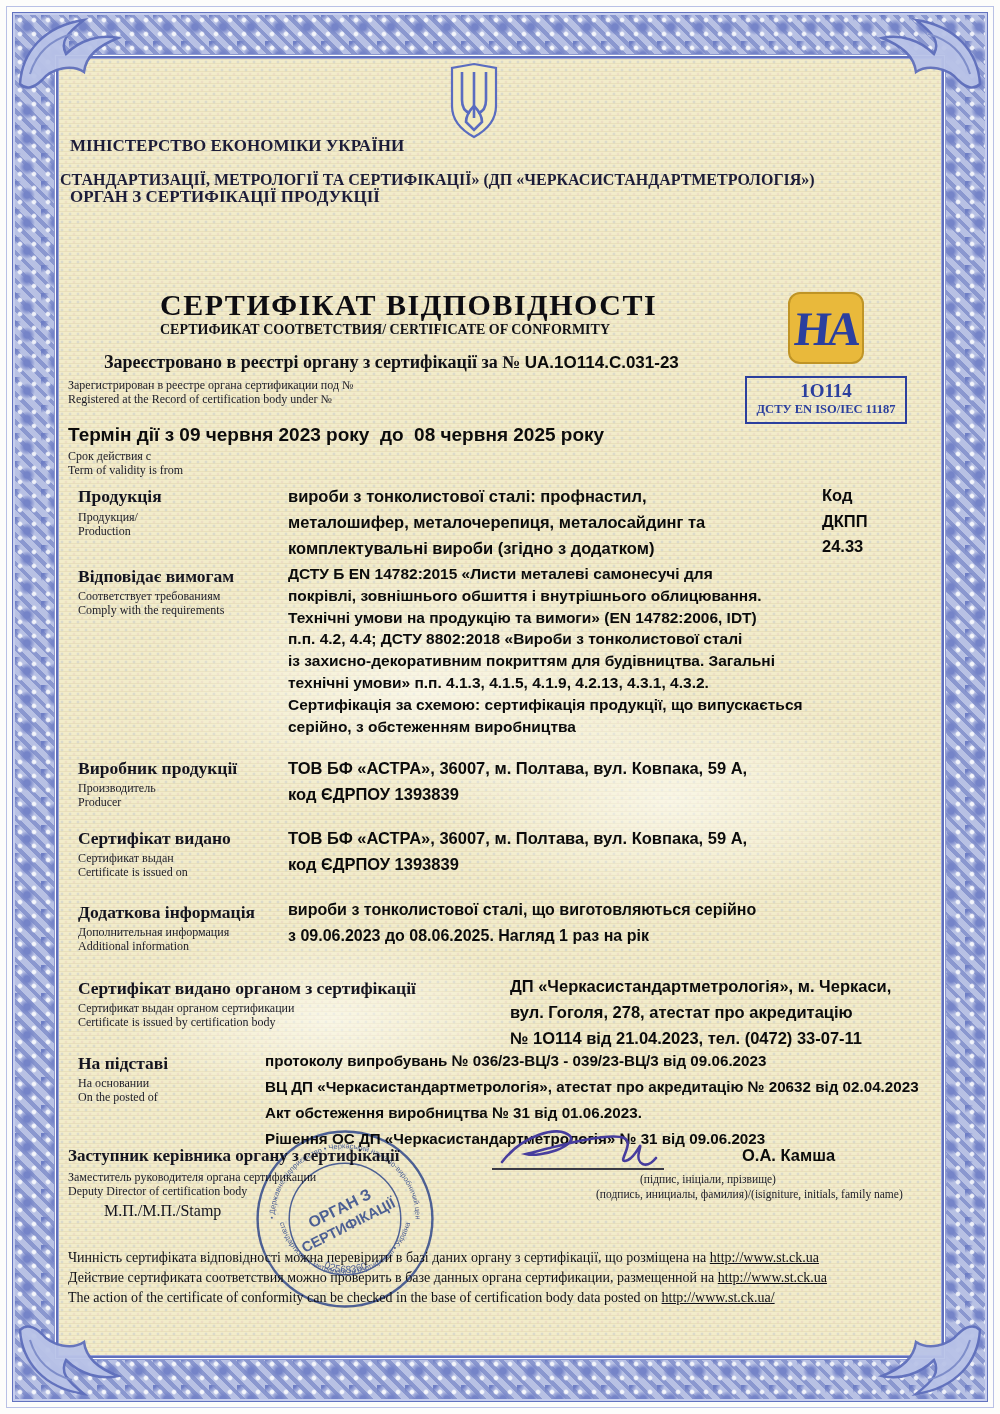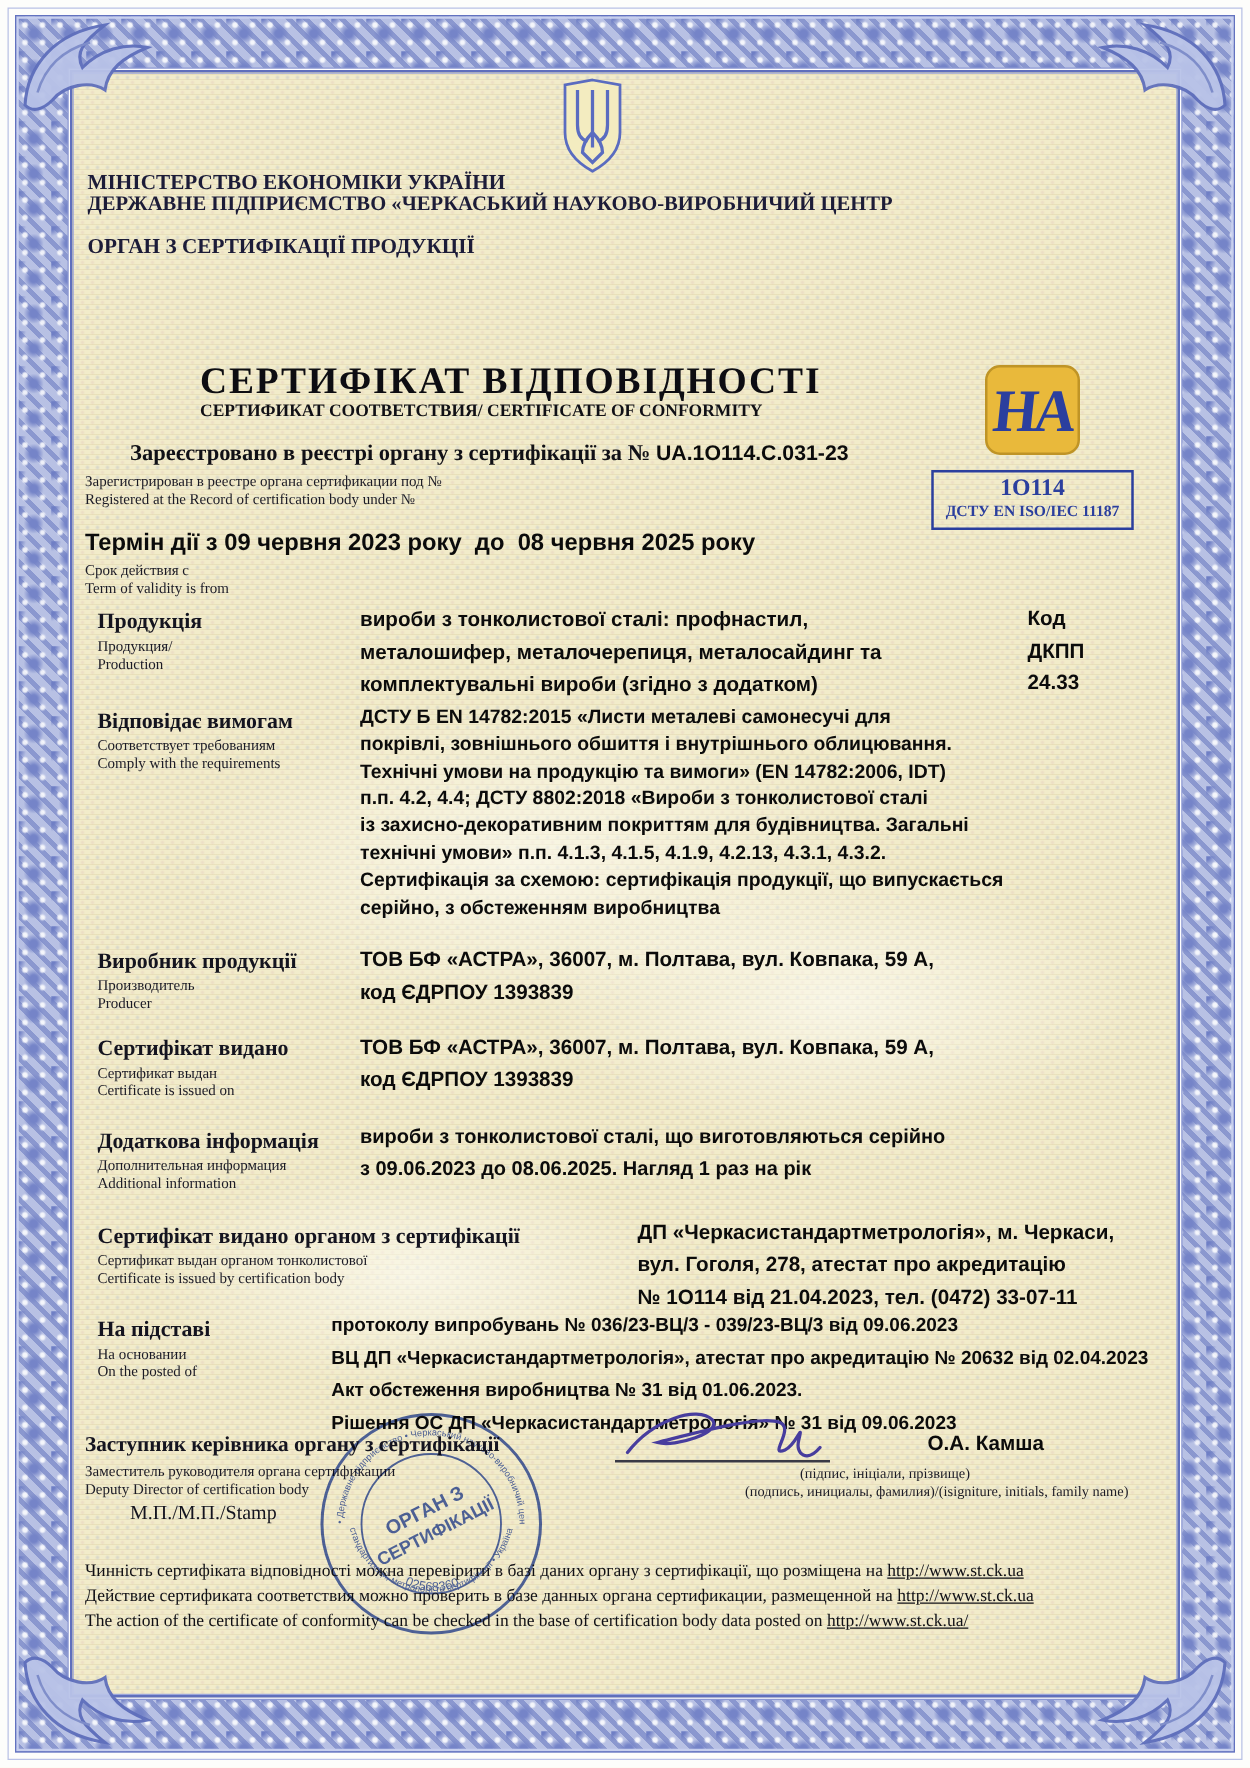--- a/index.html
+++ b/index.html
@@ -83,21 +83,21 @@
     <path d="M26,2 L48,6 L48,44 Q48,63 26,75 Q4,63 4,44 L4,6 Z" fill="#f3ecc0" stroke="#5a6cc0" stroke-width="2.2"></path>
     <g fill="none" stroke="#5a6cc0" stroke-width="2.6">
       <path d="M26,10 L26,56"></path>
       <path d="M14,10 L14,38 Q14,49 22,51"></path>
       <path d="M38,10 L38,38 Q38,49 30,51"></path>
       <path d="M26,44 Q18,52 18,60 L26,68 L34,60 Q34,52 26,44"></path>
     </g>
   </svg>
 
   <div class="abs hdr serif b center" style="left:70px;top:138px;width:860px;font-size:17px;">МІНІСТЕРСТВО ЕКОНОМІКИ УКРАЇНИ</div>
-  <div class="abs hdr serif b center" style="left:70px;top:155px;width:860px;font-size:16.5px;">ДЕРЖАВНЕ ПІДПРИЄМСТВО «ЧЕРКАСЬКИЙ НАУКОВО-ВИРОБНИЧИЙ ЦЕНТР</div>
+  <div class="abs hdr serif b center" style="left:60px;top:172px;width:880px;font-size:16px;">СТАНДАРТИЗАЦІЇ, МЕТРОЛОГІЇ ТА СЕРТИФІКАЦІЇ» (ДП «ЧЕРКАСИСТАНДАРТМЕТРОЛОГІЯ»)</div>
   <div class="abs hdr serif b center" style="left:70px;top:189px;width:860px;font-size:17px;">ОРГАН З СЕРТИФІКАЦІЇ ПРОДУКЦІЇ</div>
 
   <div class="abs serif b center" style="left:160px;top:288px;width:660px;font-size:30px;letter-spacing:1.5px;color:#0d0d12;">СЕРТИФІКАТ ВІДПОВІДНОСТІ</div>
   <div class="abs serif b center" style="left:160px;top:322px;width:660px;font-size:14px;color:#101016;">СЕРТИФИКАТ СООТВЕТСТВИЯ/ CERTIFICATE OF CONFORMITY</div>
 
   <div class="abs logo-tile" style="left:788px;top:292px;width:72px;height:68px;">
     <span class="logo-glyph">НА</span>
   </div>
   <div class="abs accr-box" style="left:745px;top:376px;width:158px;height:44px;">
     <div class="serif b" style="font-size:19px;line-height:22px;margin-top:2px;">1О114</div>
@@ -150,21 +150,21 @@
   <div class="abs fvalue" style="left:288px;top:825px;width:600px;">ТОВ БФ «АСТРА», 36007, м. Полтава, вул. Ковпака, 59 А,
 код ЄДРПОУ 1393839</div>
 
   <div class="abs flabel" style="left:78px;top:902px;">Додаткова інформація</div>
   <div class="abs fsub" style="left:78px;top:925px;">Дополнительная информация</div>
   <div class="abs fsub" style="left:78px;top:939px;">Additional information</div>
   <div class="abs fvalue" style="left:288px;top:897px;width:600px;font-size:16px;">вироби з тонколистової сталі, що виготовляються серійно
 з 09.06.2023 до 08.06.2025. Нагляд 1 раз на рік</div>
 
   <div class="abs flabel" style="left:78px;top:978px;">Сертифікат видано органом з сертифікації</div>
-  <div class="abs fsub" style="left:78px;top:1001px;">Сертификат выдан органом тонколистової</div>
+  <div class="abs fsub" style="left:78px;top:1001px;">Сертификат выдан органом сертификации</div>
   <div class="abs fsub" style="left:78px;top:1015px;">Certificate is issued by certification body</div>
   <div class="abs fvalue" style="left:510px;top:973px;width:420px;">ДП «Черкасистандартметрологія», м. Черкаси,
 вул. Гоголя, 278, атестат про акредитацію
 № 1О114 від 21.04.2023, тел. (0472) 33-07-11</div>
 
   <div class="abs flabel" style="left:78px;top:1053px;">На підставі</div>
   <div class="abs fsub" style="left:78px;top:1076px;">На основании</div>
   <div class="abs fsub" style="left:78px;top:1090px;">On the posted of</div>
   <div class="abs fvalue" style="left:265px;top:1048px;width:680px;font-size:15.2px;line-height:26px;white-space:pre;">протоколу випробувань № 036/23-ВЦ/3 - 039/23-ВЦ/3 від 09.06.2023
 ВЦ ДП «Черкасистандартметрологія», атестат про акредитацію № 20632 від 02.04.2023

